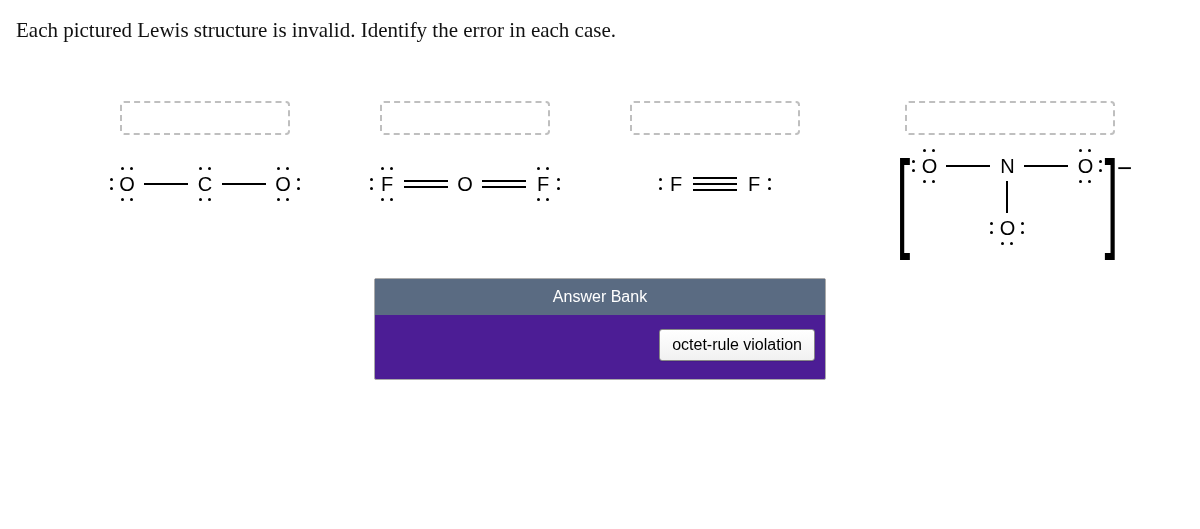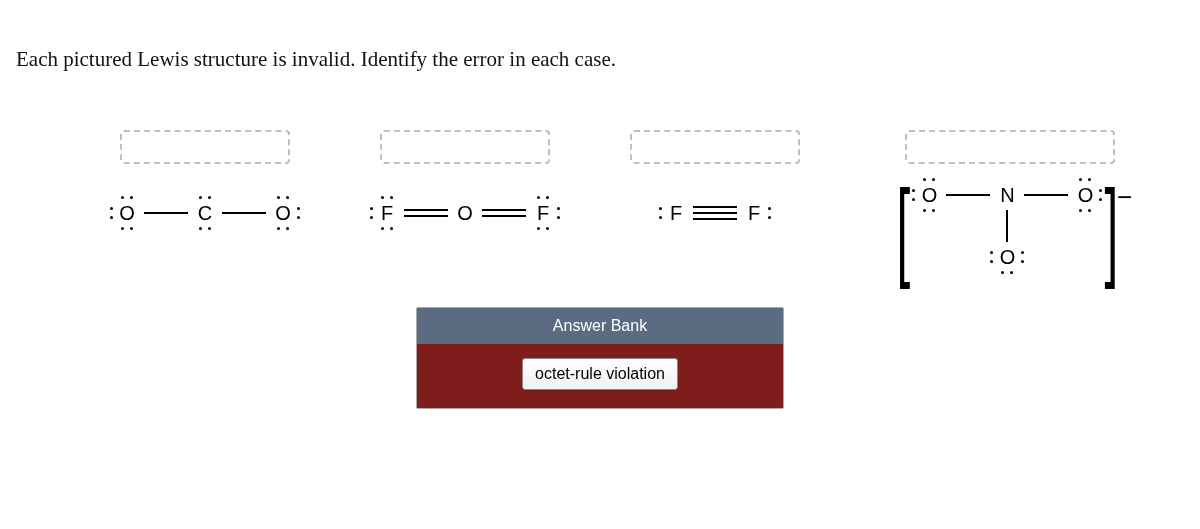--- a/index.html
+++ b/index.html
@@ -10,21 +10,20 @@
     background: #fff;
     color: #000;
     width: 1200px;
     height: 529px;
     overflow: hidden;
   }
   .prompt {
     font-size: 21px;
     padding: 18px 16px 8px 16px;
     color: #111;
-    margin-top: 29px;
   }
   .structures-row {
     display: flex;
     align-items: flex-start;
     justify-content: flex-start;
     padding: 50px 0 0 0;
   }
   .struct-col {
     display: flex;
     flex-direction: column;
@@ -127,36 +126,36 @@
     align-items: center;
     padding: 6px 0;
   }
   .no3-top {
     display: flex;
     align-items: center;
   }
 
   .answer-bank {
     margin: 30px auto 0 auto;
-    width: 368px;
+    width: 452px;
     border: 1px solid #aaa;
-    background: #7f1d1d;
+    background: #4c1d95;
     border-radius: 2px;
   }
   .answer-bank-header {
     background: #5a6b82;
     color: #fff;
     font-family: Arial, sans-serif;
     font-size: 16px;
     text-align: center;
     padding: 9px 0;
   }
   .answer-bank-body {
     display: flex;
-    justify-content: center;
+    justify-content: flex-end;
     padding: 14px 10px 18px 10px;
   }
   .chip {
     background: linear-gradient(#fff, #f1f1f1);
     border: 1px solid #888;
     border-radius: 3px;
     padding: 6px 12px;
     font-family: Arial, sans-serif;
     font-size: 16px;
     color: #000;

